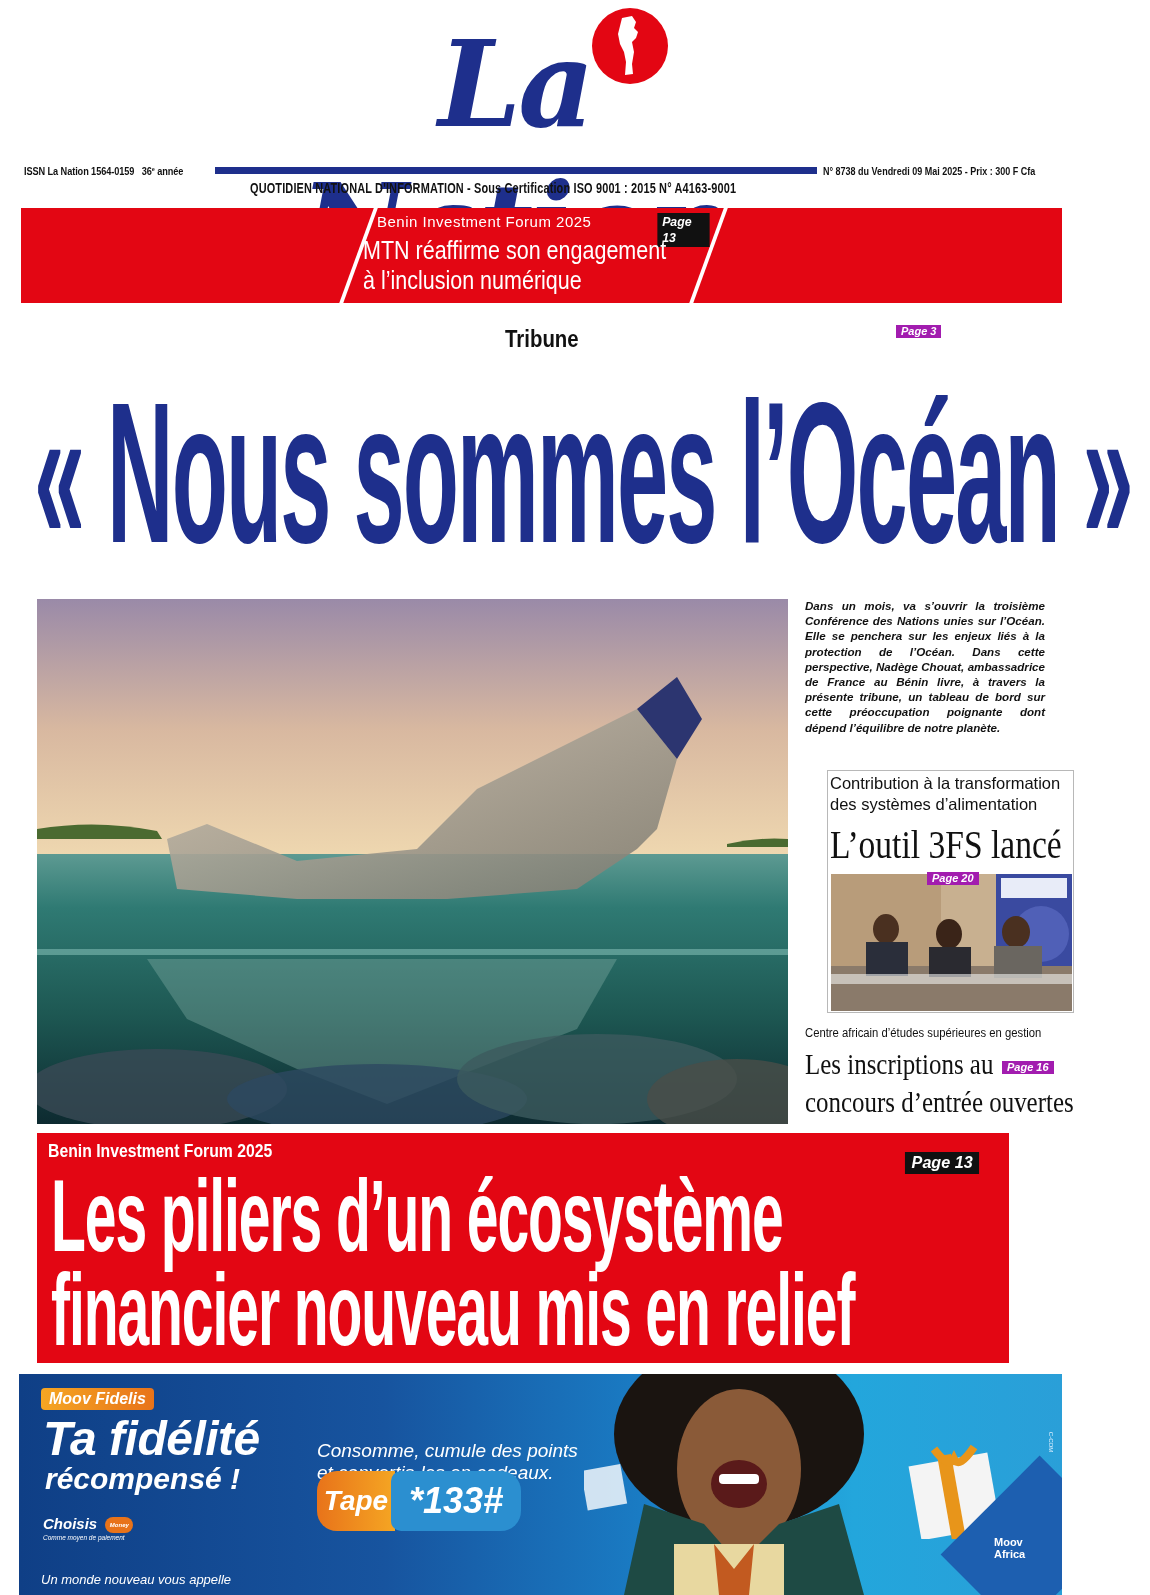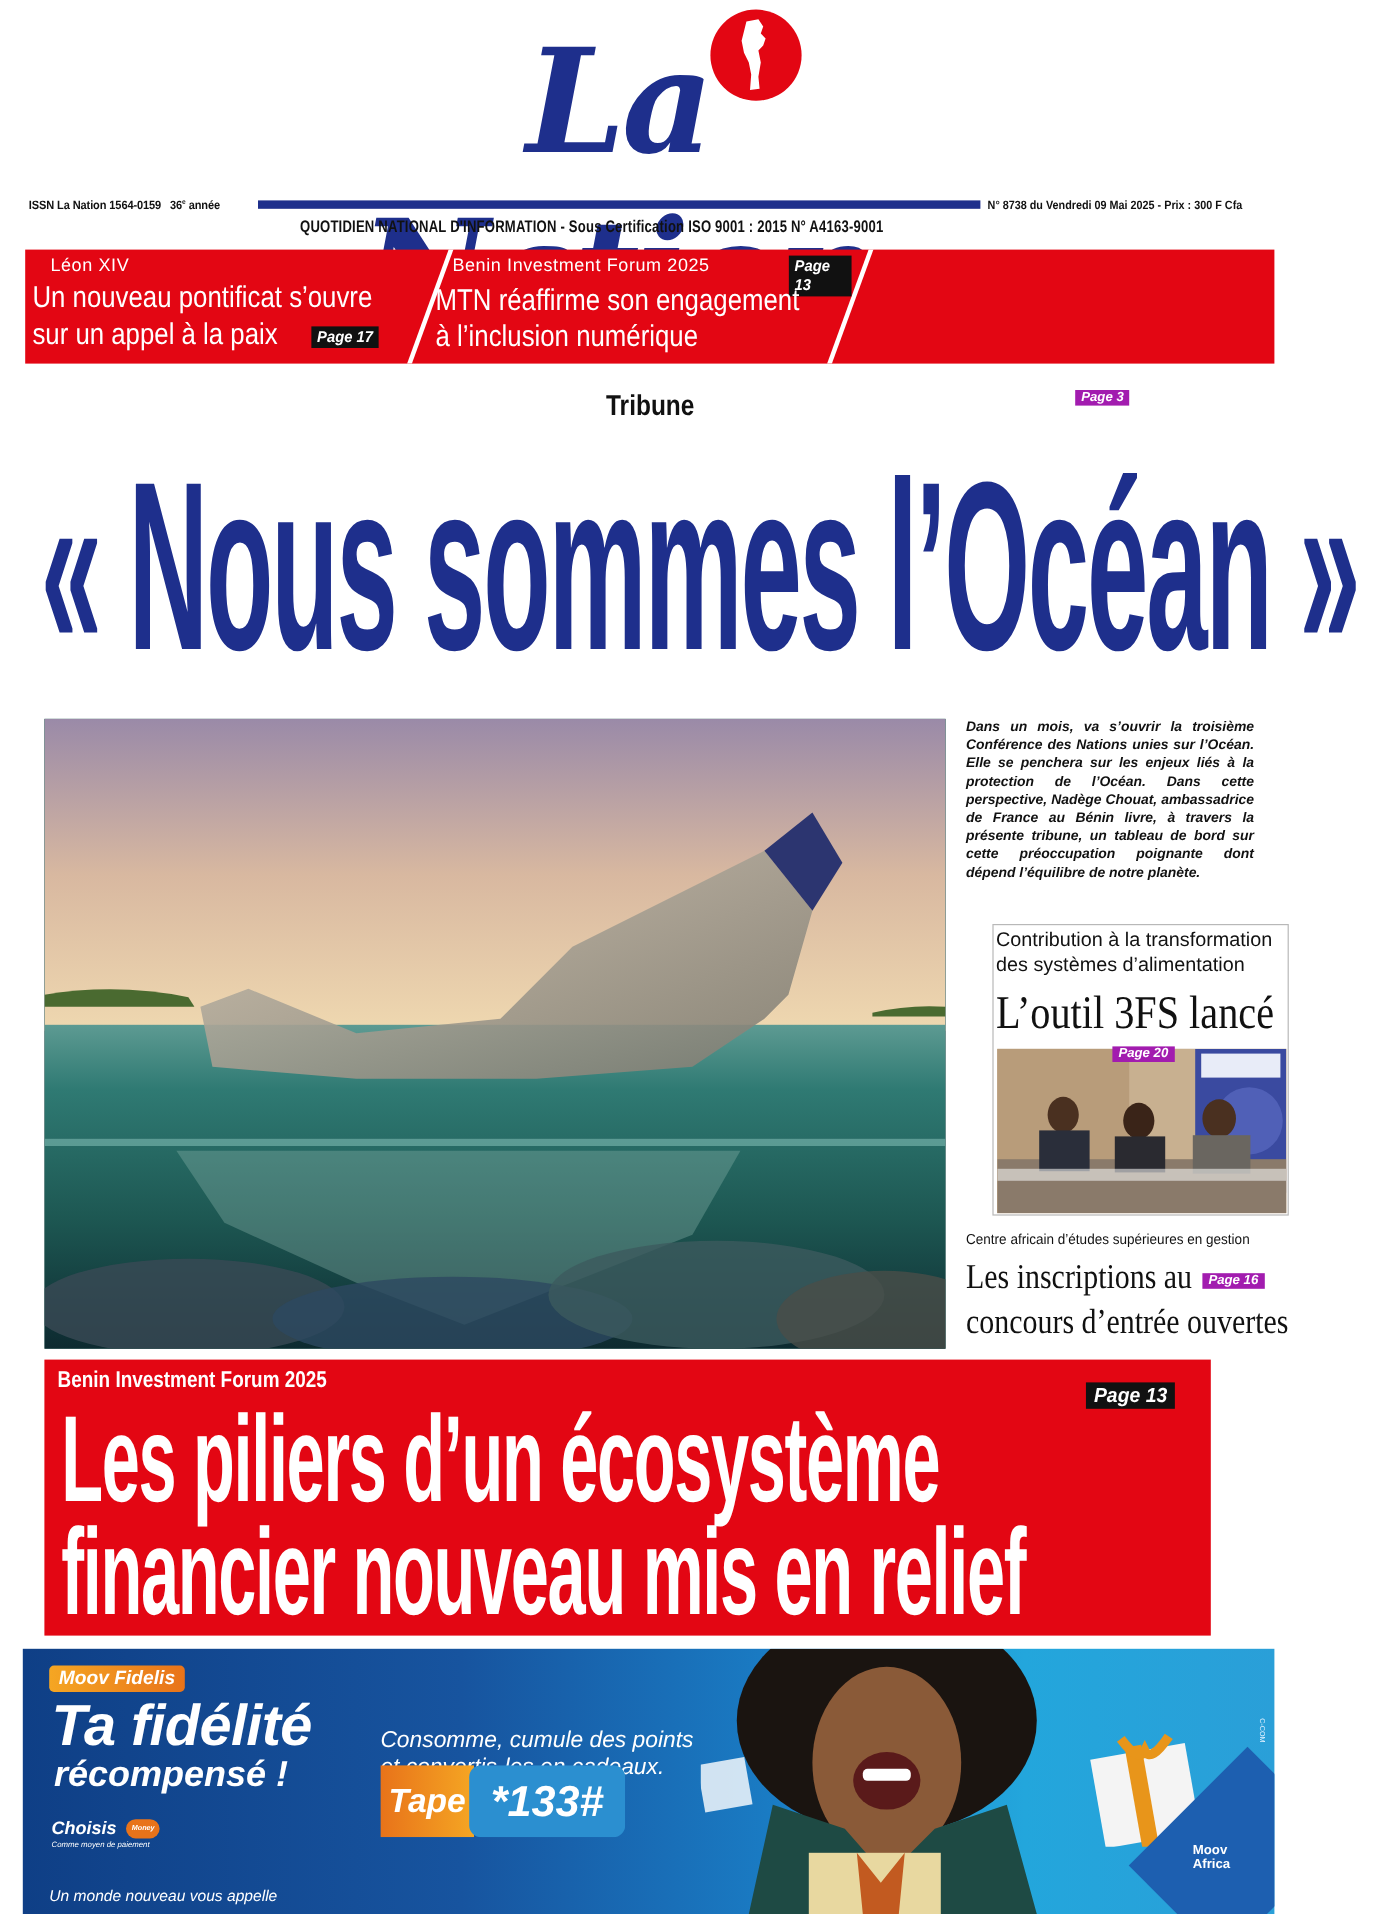--- a/index.html
+++ b/index.html
@@ -69,21 +69,21 @@
   .ad { position: absolute; left: 19px; top: 1374px; width: 1043px; height: 221px; overflow: hidden;
         background: linear-gradient(90deg, #0f3f86 0%, #17549f 35%, #1a7cc4 60%, #23a6dc 80%, #2a9fd8 100%); color: #fff; }
   .ad .brand-pill { position: absolute; left: 22px; top: 14px; background: linear-gradient(90deg, #f5a623, #e8731a); border-radius: 4px; padding: 2px 8px; font-size: 16px; font-weight: bold; font-style: italic; }
   .ad .slogan1 { position: absolute; left: 24px; top: 44px; font-size: 48px; font-weight: bold; font-style: italic; line-height: 42px; letter-spacing: -0.5px; }
   .ad .slogan2 { position: absolute; left: 26px; top: 87px; font-size: 30px; font-weight: bold; font-style: italic; line-height: 36px; }
   .ad .choisis { position: absolute; left: 24px; top: 141px; font-size: 15px; font-weight: bold; font-style: italic; }
   .ad .choisis-badge { display: inline-block; width: 28px; height: 16px; background: #e8731a; transform: rotate(0deg); border-radius: 8px; vertical-align: middle; margin-left: 4px; font-size: 6px; line-height: 16px; text-align: center; }
   .ad .choisis-sub { position: absolute; left: 24px; top: 160px; font-size: 6.5px; font-style: italic; }
   .ad .monde { position: absolute; left: 22px; top: 198px; font-size: 13px; font-style: italic; }
   .ad .consomme { position: absolute; left: 298px; top: 66px; font-size: 19px; font-weight: normal; font-style: italic; line-height: 22px; }
-  .ad .code-box { position: absolute; left: 298px; top: 97px; width: 204px; height: 60px; border-radius: 0; overflow: hidden; }
+  .ad .code-box { position: absolute; left: 298px; top: 97px; width: 204px; height: 60px; border-radius: 20px; overflow: hidden; }
   .ad .code-left { position: absolute; left: 0; top: 0; width: 78px; height: 60px; background: linear-gradient(90deg, #e8731a, #f5a623); font-size: 28px; font-weight: bold; font-style: italic; line-height: 60px; text-align: center; }
   .ad .code-right { position: absolute; left: 74px; top: 0; width: 130px; height: 60px; background: #2b8fd0; border-radius: 10px; font-size: 36px; font-weight: bold; font-style: italic; line-height: 60px; text-align: center; }
   .ad .woman { position: absolute; left: 565px; top: 0; }
   .ad .moov-logo { position: absolute; left: 955px; top: 100px; width: 110px; height: 140px; background: #1d5fb0; transform: rotate(45deg); }
   .ad .moov-text { position: absolute; left: 975px; top: 162px; font-size: 11px; font-weight: bold; line-height: 12px; }
   .ad .ccom { position: absolute; left: 1022px; top: 65px; font-size: 6px; transform: rotate(90deg); color: #e0f0ff; }
 </style>
 </head>
 <body>
 
@@ -102,28 +102,20 @@
   </div>
   <div class="mast-bar"></div>
   <div class="issue-info">N° 8738 du Vendredi 09 Mai  2025 - Prix : 300 F Cfa</div>
   <div class="tagline">QUOTIDIEN  NATIONAL  D'INFORMATION - Sous Certification ISO 9001 : 2015 N° A4163-9001</div>
 </header>
 
 <section class="teaser-band">
   <div class="teaser-sep" style="left:335px;"></div>
   <div class="teaser-sep" style="left:685px;"></div>
 
-  <div class="teaser" style="left:0;width:335px;">
-    <div class="kicker" style="left:21px;top:5px;">Léon XIV</div>
-    <div class="headline" style="left:6px;top:25px;">Un nouveau pontificat s’ouvre</div>
-    <div class="headline" style="left:6px;top:56px;">
-      <span>sur un appel à la paix</span>
-    </div>
-    <span class="page-tag" style="position:absolute;left:237px;top:64px;">Page 17</span>
-  </div>
 
   <div class="teaser" style="left:340px;width:350px;">
     <div class="kicker" style="left:16px;top:5px;">Benin Investment Forum 2025</div>
     <span class="page-tag" style="position:absolute;left:295px;top:5px;">Page 13</span>
     <div class="headline" style="left:2px;top:27px;">MTN réaffirme son engagement</div>
     <div class="headline" style="left:2px;top:57px;">à l’inclusion numérique</div>
   </div>
 
 </section>
 

